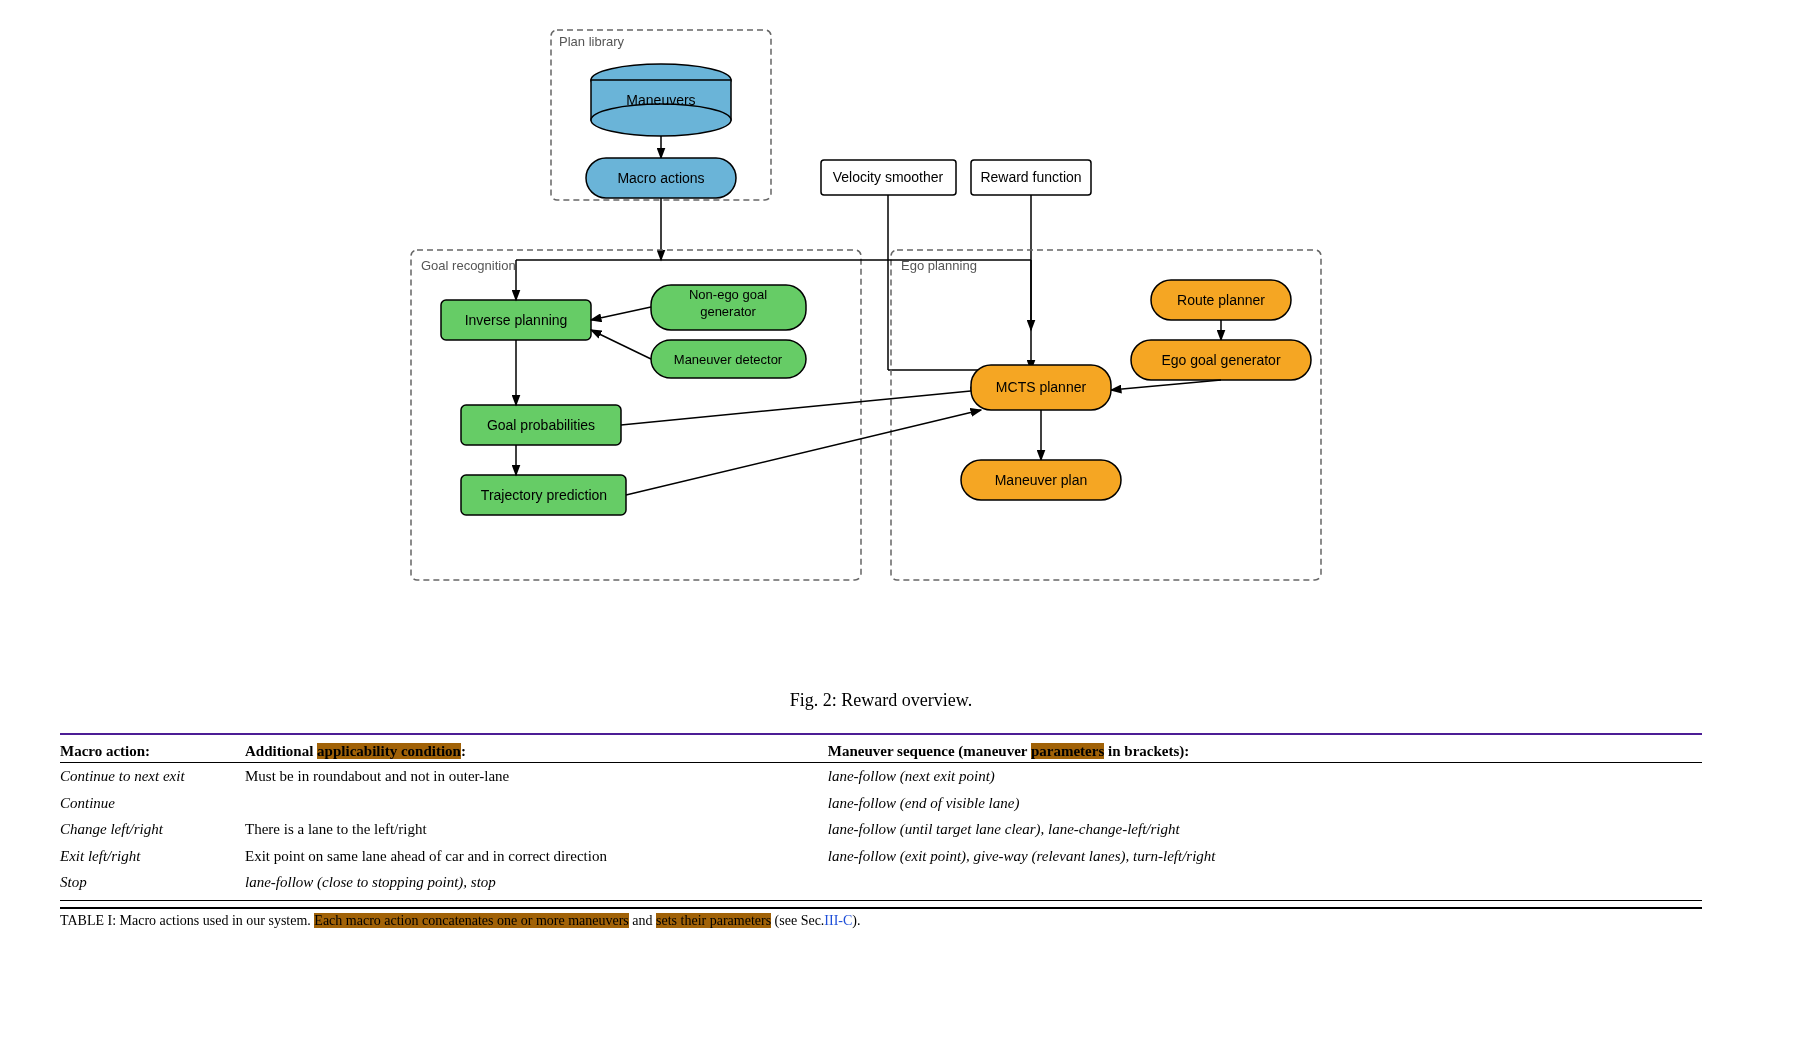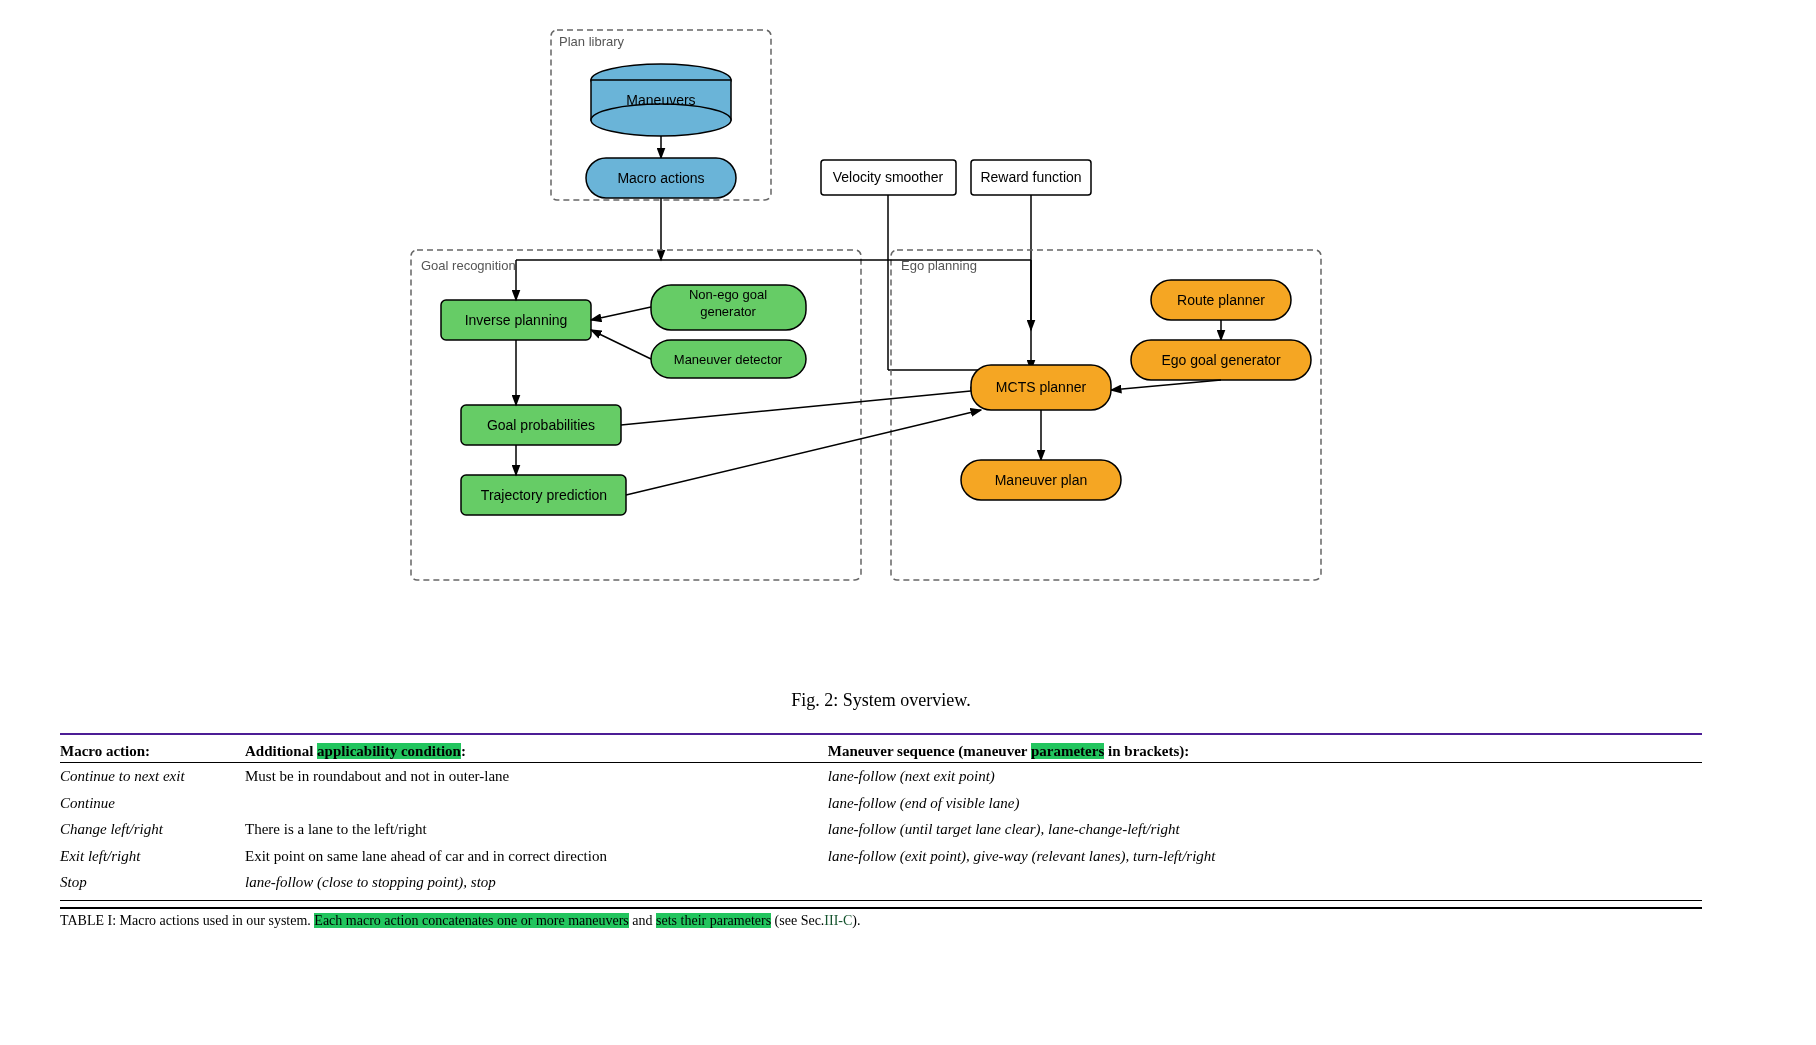--- a/index.html
+++ b/index.html
@@ -59,31 +59,31 @@
     .table-row-data {
       display: flex;
       padding: 2px 0;
       line-height: 1.5;
     }
 
     .table-row-data .col1 { width: 185px; flex-shrink: 0; font-style: italic; }
     .table-row-data .col2 { flex: 1; }
     .table-row-data .col3 { flex: 1.5; font-style: italic; }
 
-    .highlight-yellow { background-color: #22c55e; }
+    .highlight-yellow { background-color: #a16207; }
 
     .table-note {
       font-size: 14px;
       margin-top: 6px;
       border-top: 2px solid #000;
       padding-top: 4px;
     }
 
     .link-style {
-      color: #14532d;
+      color: #1d4ed8;
       text-decoration: none;
     }
 
     
     .node-blue {
       fill: #6ab4d8;
       stroke: #000;
       stroke-width: 1.5;
     }
     .node-blue-rect {
@@ -225,21 +225,21 @@
 
       <line x1="710" y1="390" x2="710" y2="440" class="arrow"></line>
 
       <rect x="630" y="440" width="160" height="40" rx="20" class="node-orange"></rect>
       <text x="710" y="460" class="node-label">Maneuver plan</text>
 
     </svg>
   </div>
 
   <div class="figure-caption">
-    <span>Fig. 2: System overview.</span>
+    <span>Fig. 2: Reward overview.</span>
   </div>
 
   <div class="table-section">
     <div class="table-header-row">
       <div class="col1">
         <span>Macro action:</span>
       </div>
       <div class="col2">
         <span>Additional </span><span class="highlight-yellow">applicability condition</span><span>:</span>
       </div>

